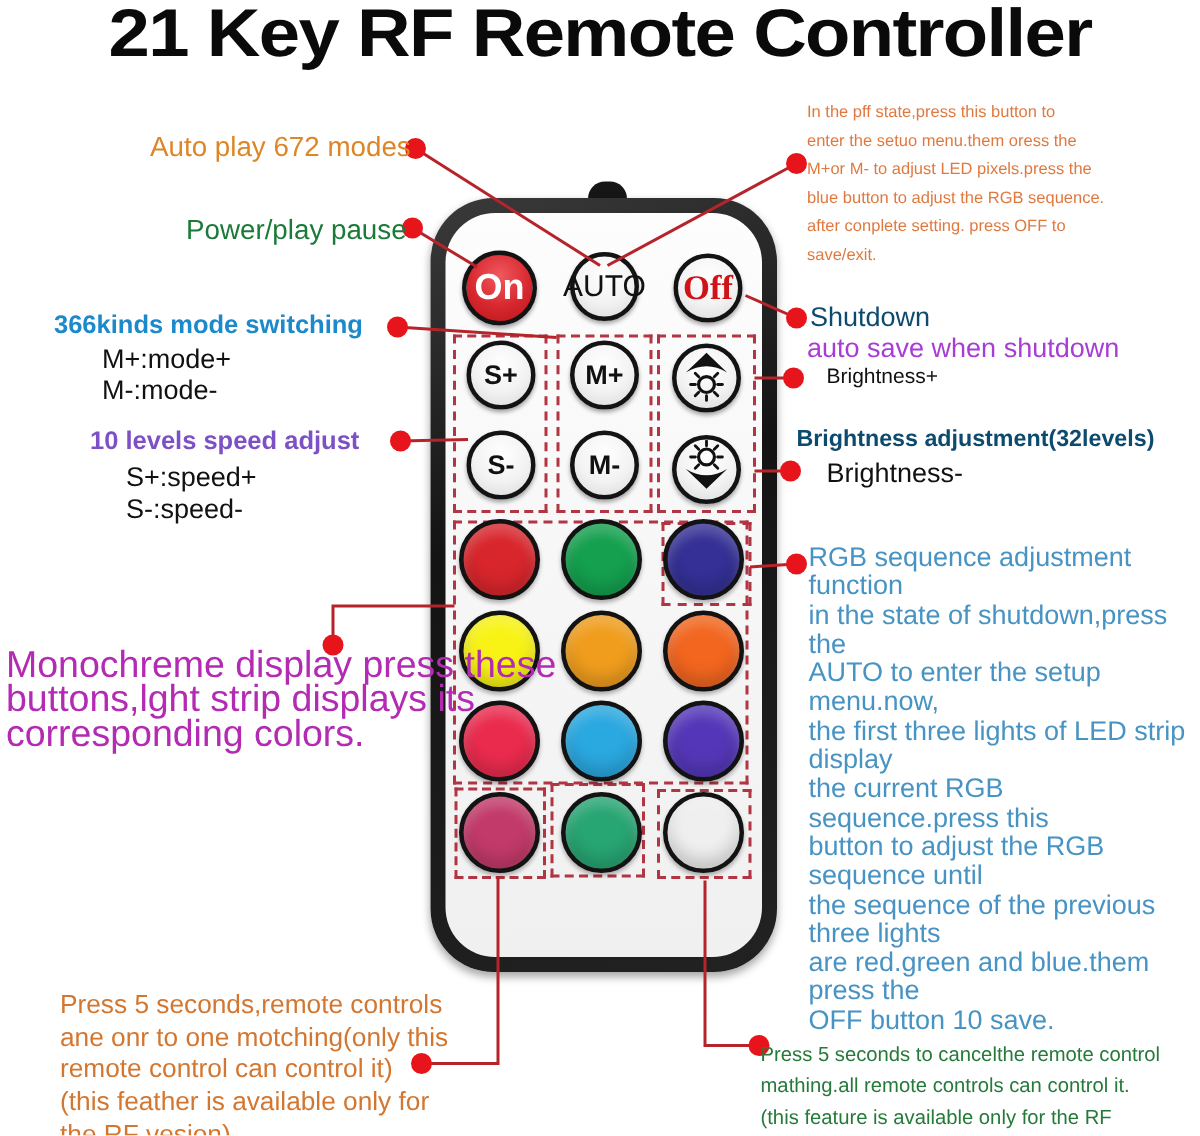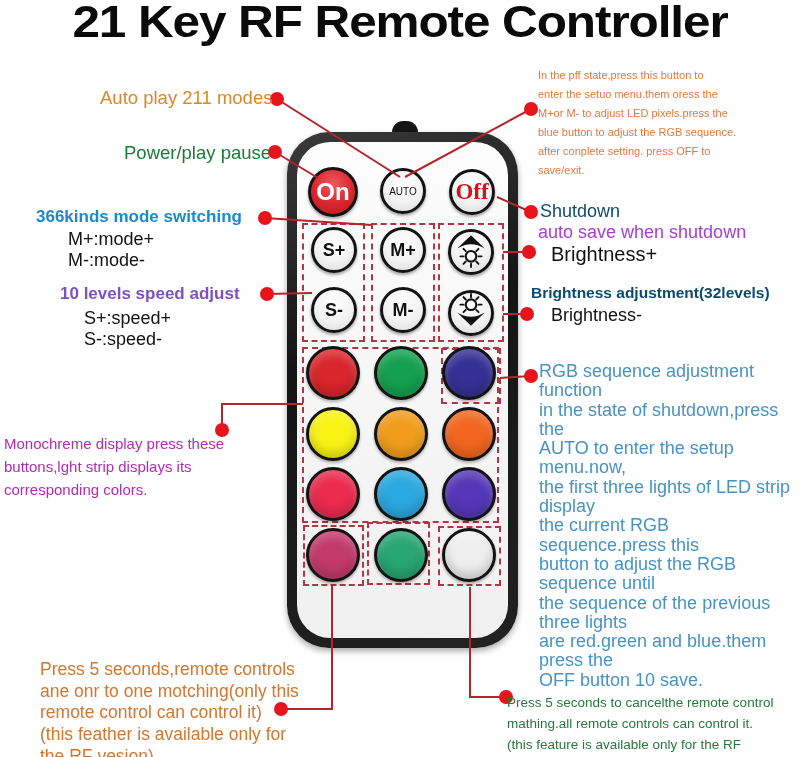--- a/index.html
+++ b/index.html
@@ -20,21 +20,21 @@
               background:#161616;border-radius:13px 13px 3px 3px;}
 
   
   .btn{position:absolute;border-radius:50%;border:3px solid #131313;
        background:radial-gradient(circle at 50% 32%,#ffffff 0%,#f2f2f2 55%,#d9d9d9 100%);
        display:flex;align-items:center;justify-content:center;box-sizing:border-box;
        box-shadow:0 2px 3px rgba(0,0,0,.35);color:#111;}
   .btn-on{left:308px;top:167px;width:50px;height:50px;
           background:radial-gradient(circle at 50% 32%,#ef5a5f 0%,#d8272e 55%,#b8161c 100%);
           color:#fff;font-weight:bold;font-size:24px;}
-  .btn-auto{left:380px;top:168px;width:46px;height:46px;font-size:10px;letter-spacing:0px;}
+  .btn-auto{left:380px;top:168px;width:46px;height:46px;font-size:20px;letter-spacing:0px;}
   .btn-off{left:449px;top:169px;width:46px;height:46px;color:#cf1318;font-weight:bold;font-size:23px;font-family:Liberation Serif, serif;}
   .btn-fn{width:46px;height:46px;font-size:18px;font-weight:bold;}
   .btn-splus{left:311px;top:227px;}
   .btn-mplus{left:380px;top:227px;}
   .btn-bup{left:448px;top:229px;}
   .btn-sminus{left:311px;top:287px;}
   .btn-mminus{left:380px;top:287px;}
   .btn-bdown{left:448px;top:290px;}
 
   
@@ -60,25 +60,25 @@
   .a-power{left:124px;top:141px;font-size:18.5px;color:#1b7a38;}
   .a-modetitle{left:36px;top:206px;font-size:17px;font-weight:bold;color:#1b89ca;}
   .a-modeplus{left:68px;top:228px;font-size:18px;color:#111;}
   .a-modeminus{left:68px;top:249px;font-size:18px;color:#111;}
   .a-speedtitle{left:60px;top:283px;font-size:17px;font-weight:bold;color:#7e50c5;}
   .a-speedplus{left:84px;top:307px;font-size:18px;color:#111;}
   .a-speedminus{left:84px;top:328px;font-size:18px;color:#111;}
   .a-offsetup{left:538px;top:66px;font-size:11px;line-height:19px;color:#e0793f;}
   .a-shut1{left:540px;top:200px;font-size:18px;color:#0c4a6e;}
   .a-shut2{left:538px;top:221px;font-size:18px;color:#a83cd4;}
-  .a-bplus{left:551px;top:242px;font-size:20px;color:#111;}
+  .a-bplus{left:551px;top:242px;font-size:14px;color:#111;}
   .a-btitle{left:531px;top:283px;font-size:15.5px;font-weight:bold;color:#0c4a6e;}
   .a-bminus{left:551px;top:304px;font-size:18px;color:#111;}
   .a-rgb{left:539px;top:362px;font-size:18px;line-height:19.3px;color:#4793c3;}
-  .a-mono{left:4px;top:432px;font-size:15px;line-height:23px;color:#b32bb3;}
+  .a-mono{left:4px;top:432px;font-size:25px;line-height:23px;color:#b32bb3;}
   .a-pairleft{left:40px;top:659px;font-size:17.5px;line-height:21.7px;color:#d3762f;}
   .a-pairright{left:507px;top:658px;font-size:13.5px;line-height:21px;color:#257a3a;margin-top:34px;}
 
   .overlay{position:absolute;left:0;top:0;pointer-events:none;}
 </style>
 </head>
 <body>
 
 <div class="page">
 
@@ -181,21 +181,21 @@
         <circle cx="531" cy="212" r="7"></circle>
       <circle cx="529" cy="252" r="7"></circle>
         <circle cx="527" cy="314" r="7"></circle>
       <circle cx="531" cy="376" r="7"></circle>
         <circle cx="222" cy="430" r="7"></circle>
       <circle cx="281" cy="709" r="7"></circle>
         <circle cx="506" cy="697" r="7"></circle>
     </g>
   </svg>
 
-  <div class="ann a-autoplay">Auto play 211 modes</div>
+  <div class="ann a-autoplay">Auto play 672 modes</div>
   <div class="ann a-power">Power/play pause</div>
   <div class="ann a-modetitle">366kinds mode switching</div>
   <div class="ann a-modeplus">M+:mode+</div>
   <div class="ann a-modeminus">M-:mode-</div>
   <div class="ann a-speedtitle">10 levels speed adjust</div>
   <div class="ann a-speedplus">S+:speed+</div>
   <div class="ann a-speedminus">S-:speed-</div>
   <div class="ann a-offsetup">In the pff state,press this button to
 enter the setuo menu.them oress the
 M+or M- to adjust LED pixels.press the

